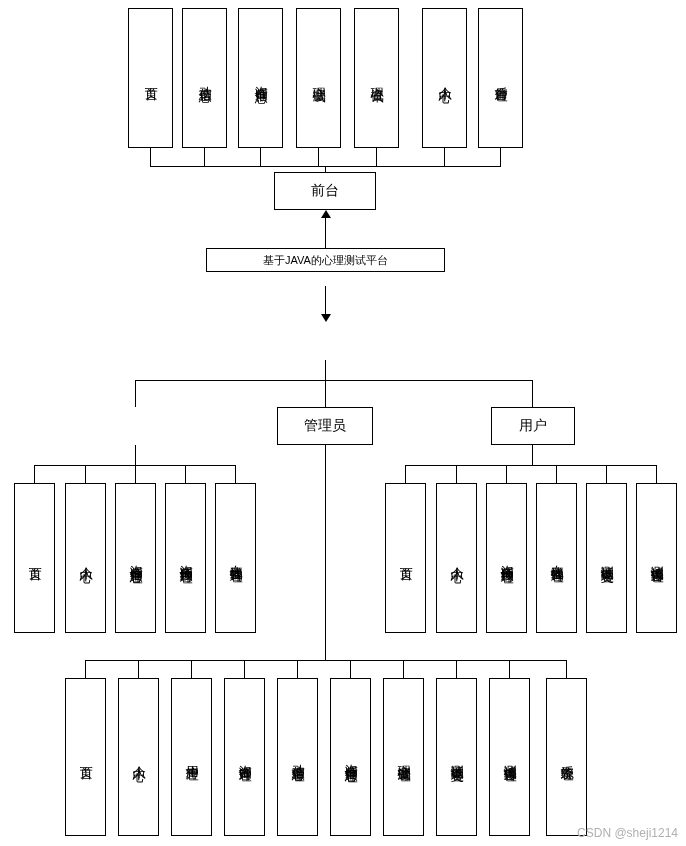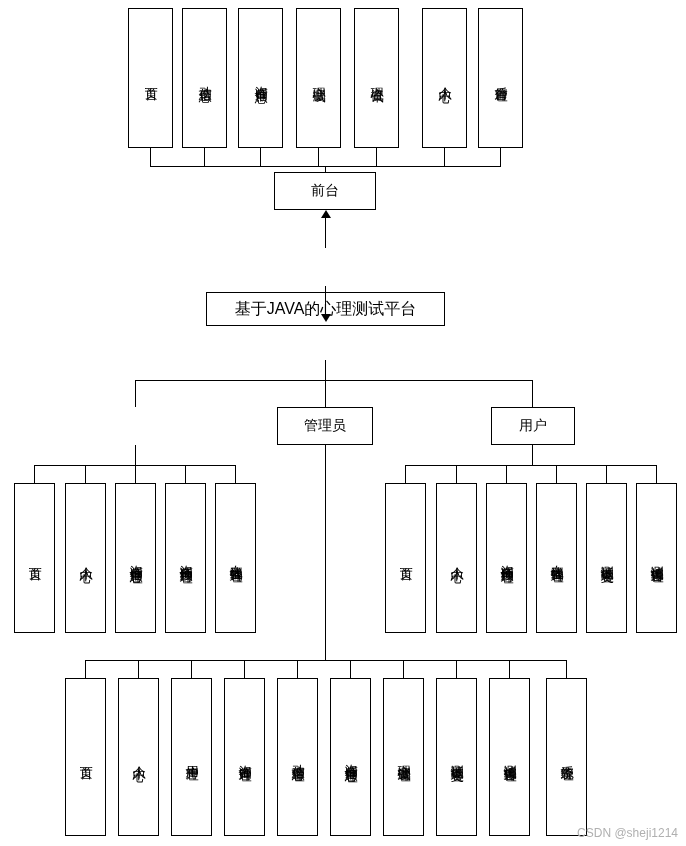--- a/index.html
+++ b/index.html
@@ -91,21 +91,21 @@
 
   <div class="line h" style="left:150px; top:166px; width:351px;"></div>
 
   <div class="line v" style="left:325px; top:166px; height:6px;"></div>
 
   <div class="node horiz" style="left:274px; top:172px; width:102px; height:38px; font-size:14px;">前台</div>
 
   <div class="line v" style="left:325px; top:218px; height:30px;"></div>
   <div class="arrow up" style="left:321px; top:210px;"></div>
 
-  <div class="node horiz" style="left:206px; top:248px; width:239px; height:34px; font-size:16px;margin-top:44px;">基于JAVA的心理测试平台</div>
+  <div class="node horiz" style="left:206px; top:248px; width:239px; height:24px; font-size:11px;">基于JAVA的心理测试平台</div>
 
   <div class="line v" style="left:325px; top:286px; height:28px;"></div>
   <div class="arrow down" style="left:321px; top:314px;"></div>
 
 
   <div class="line v" style="left:325px; top:360px; height:20px;"></div>
   <div class="line h" style="left:135px; top:380px; width:398px;"></div>
   <div class="line v" style="left:135px; top:380px; height:27px;"></div>
   <div class="line v" style="left:325px; top:380px; height:27px;"></div>
   <div class="line v" style="left:532px; top:380px; height:27px;"></div>

